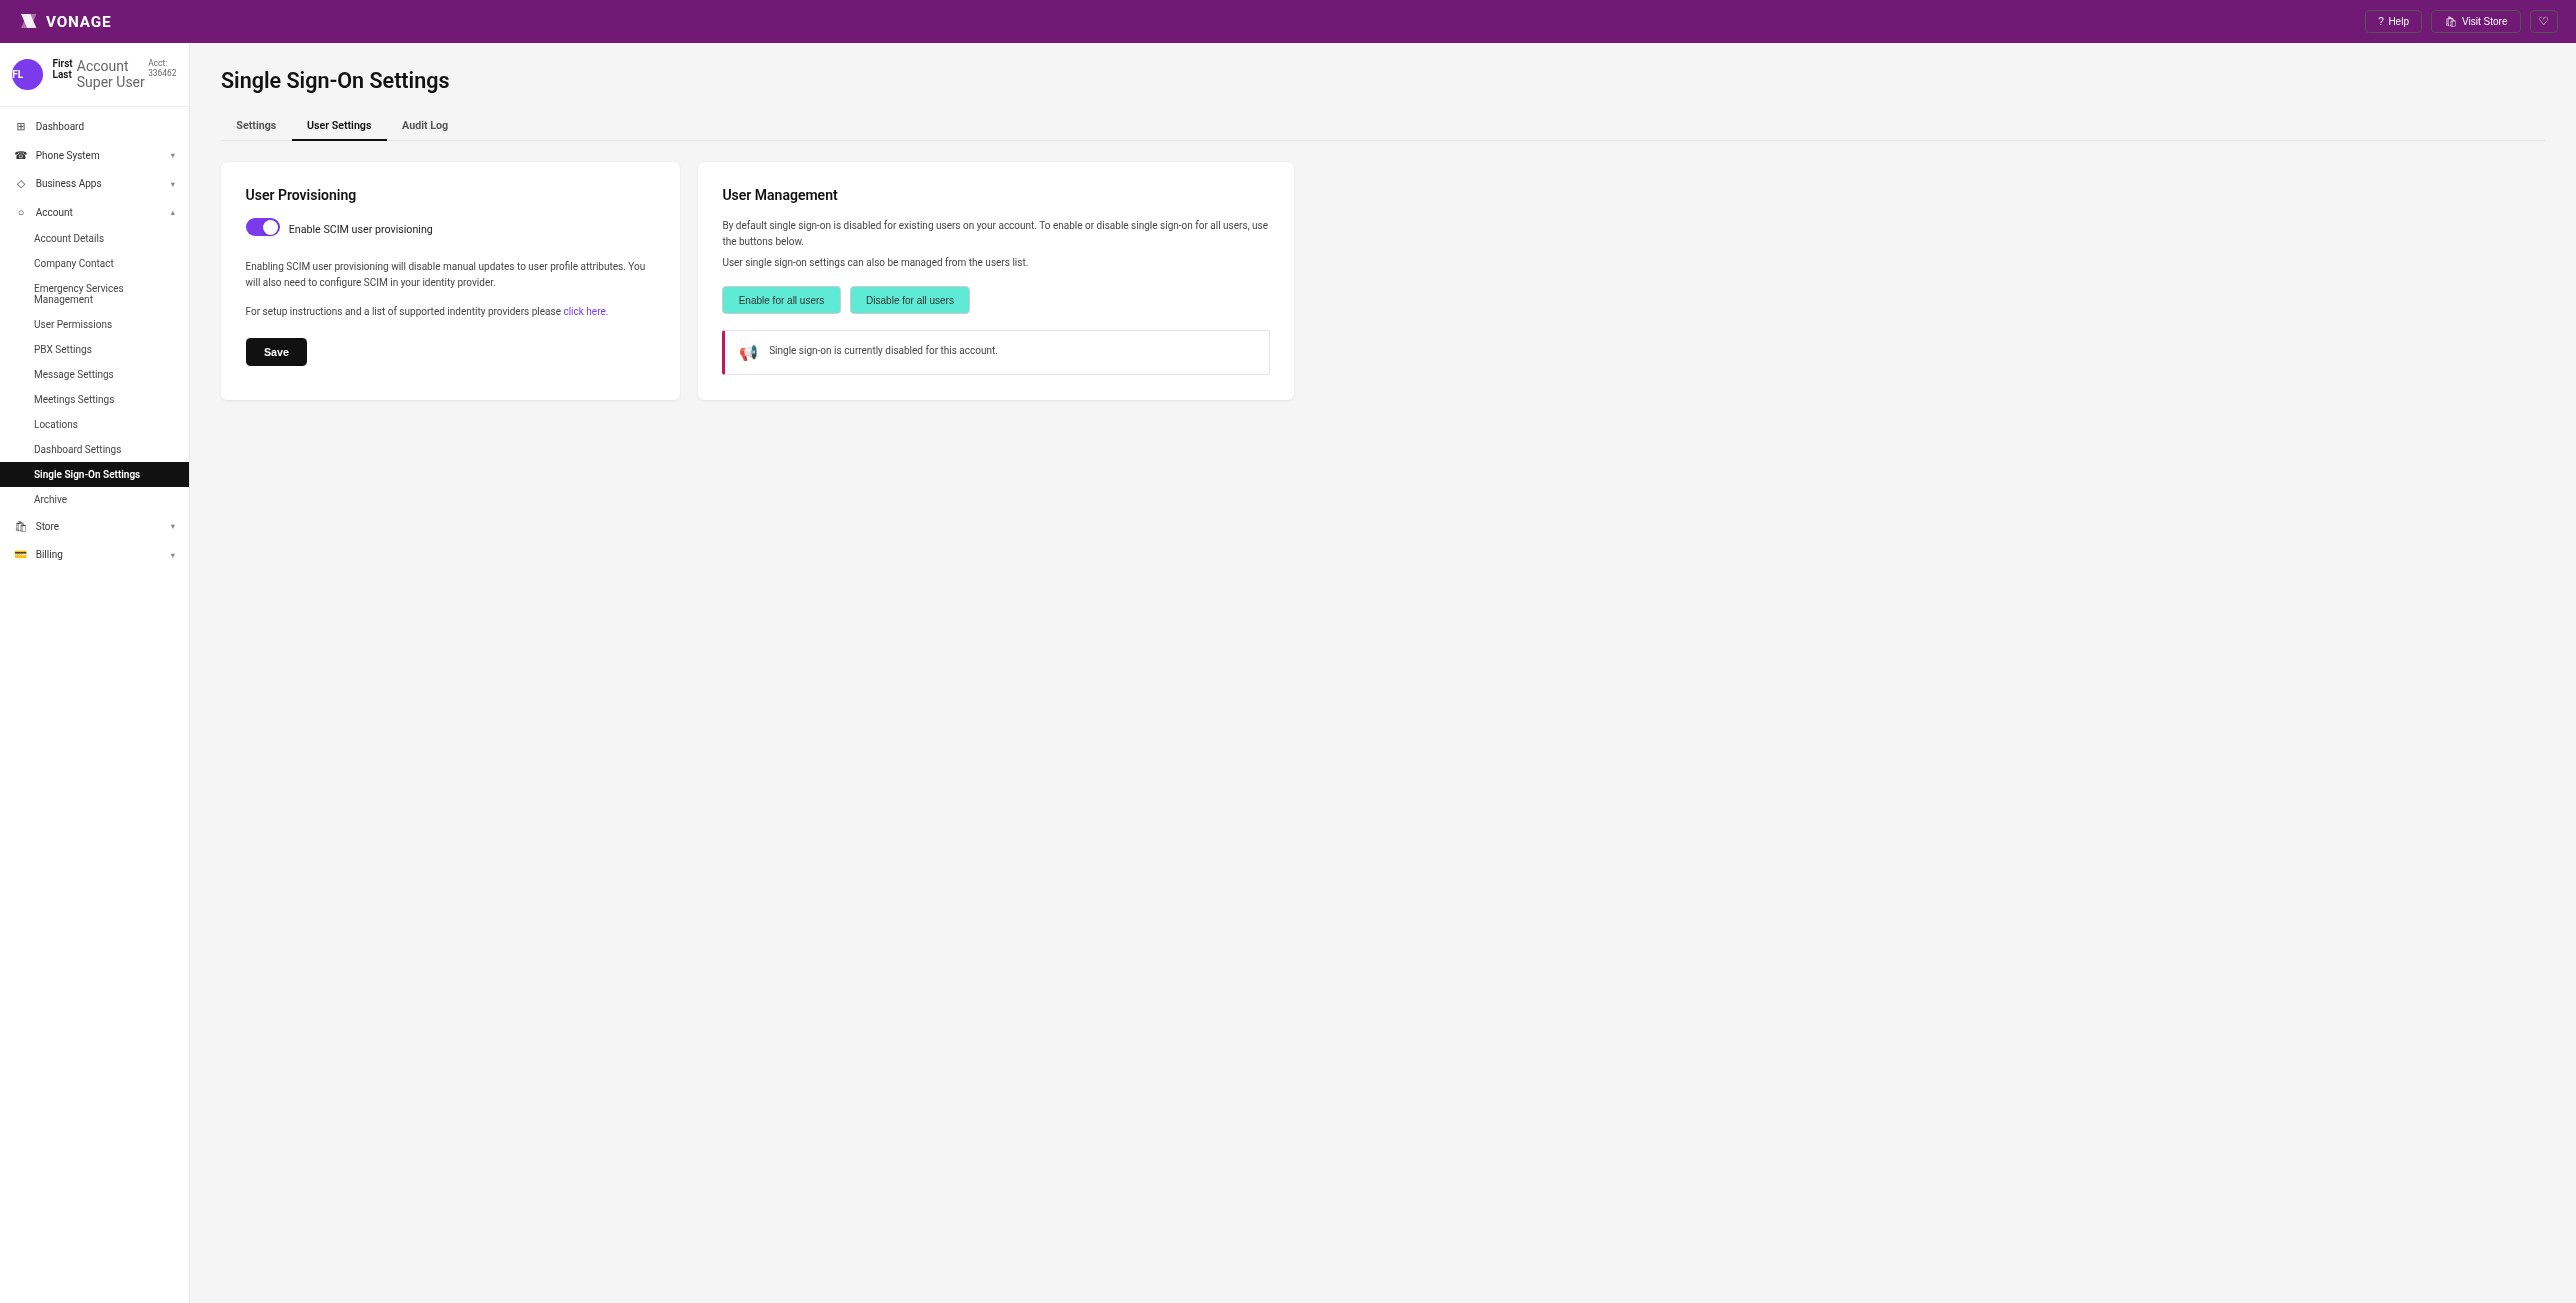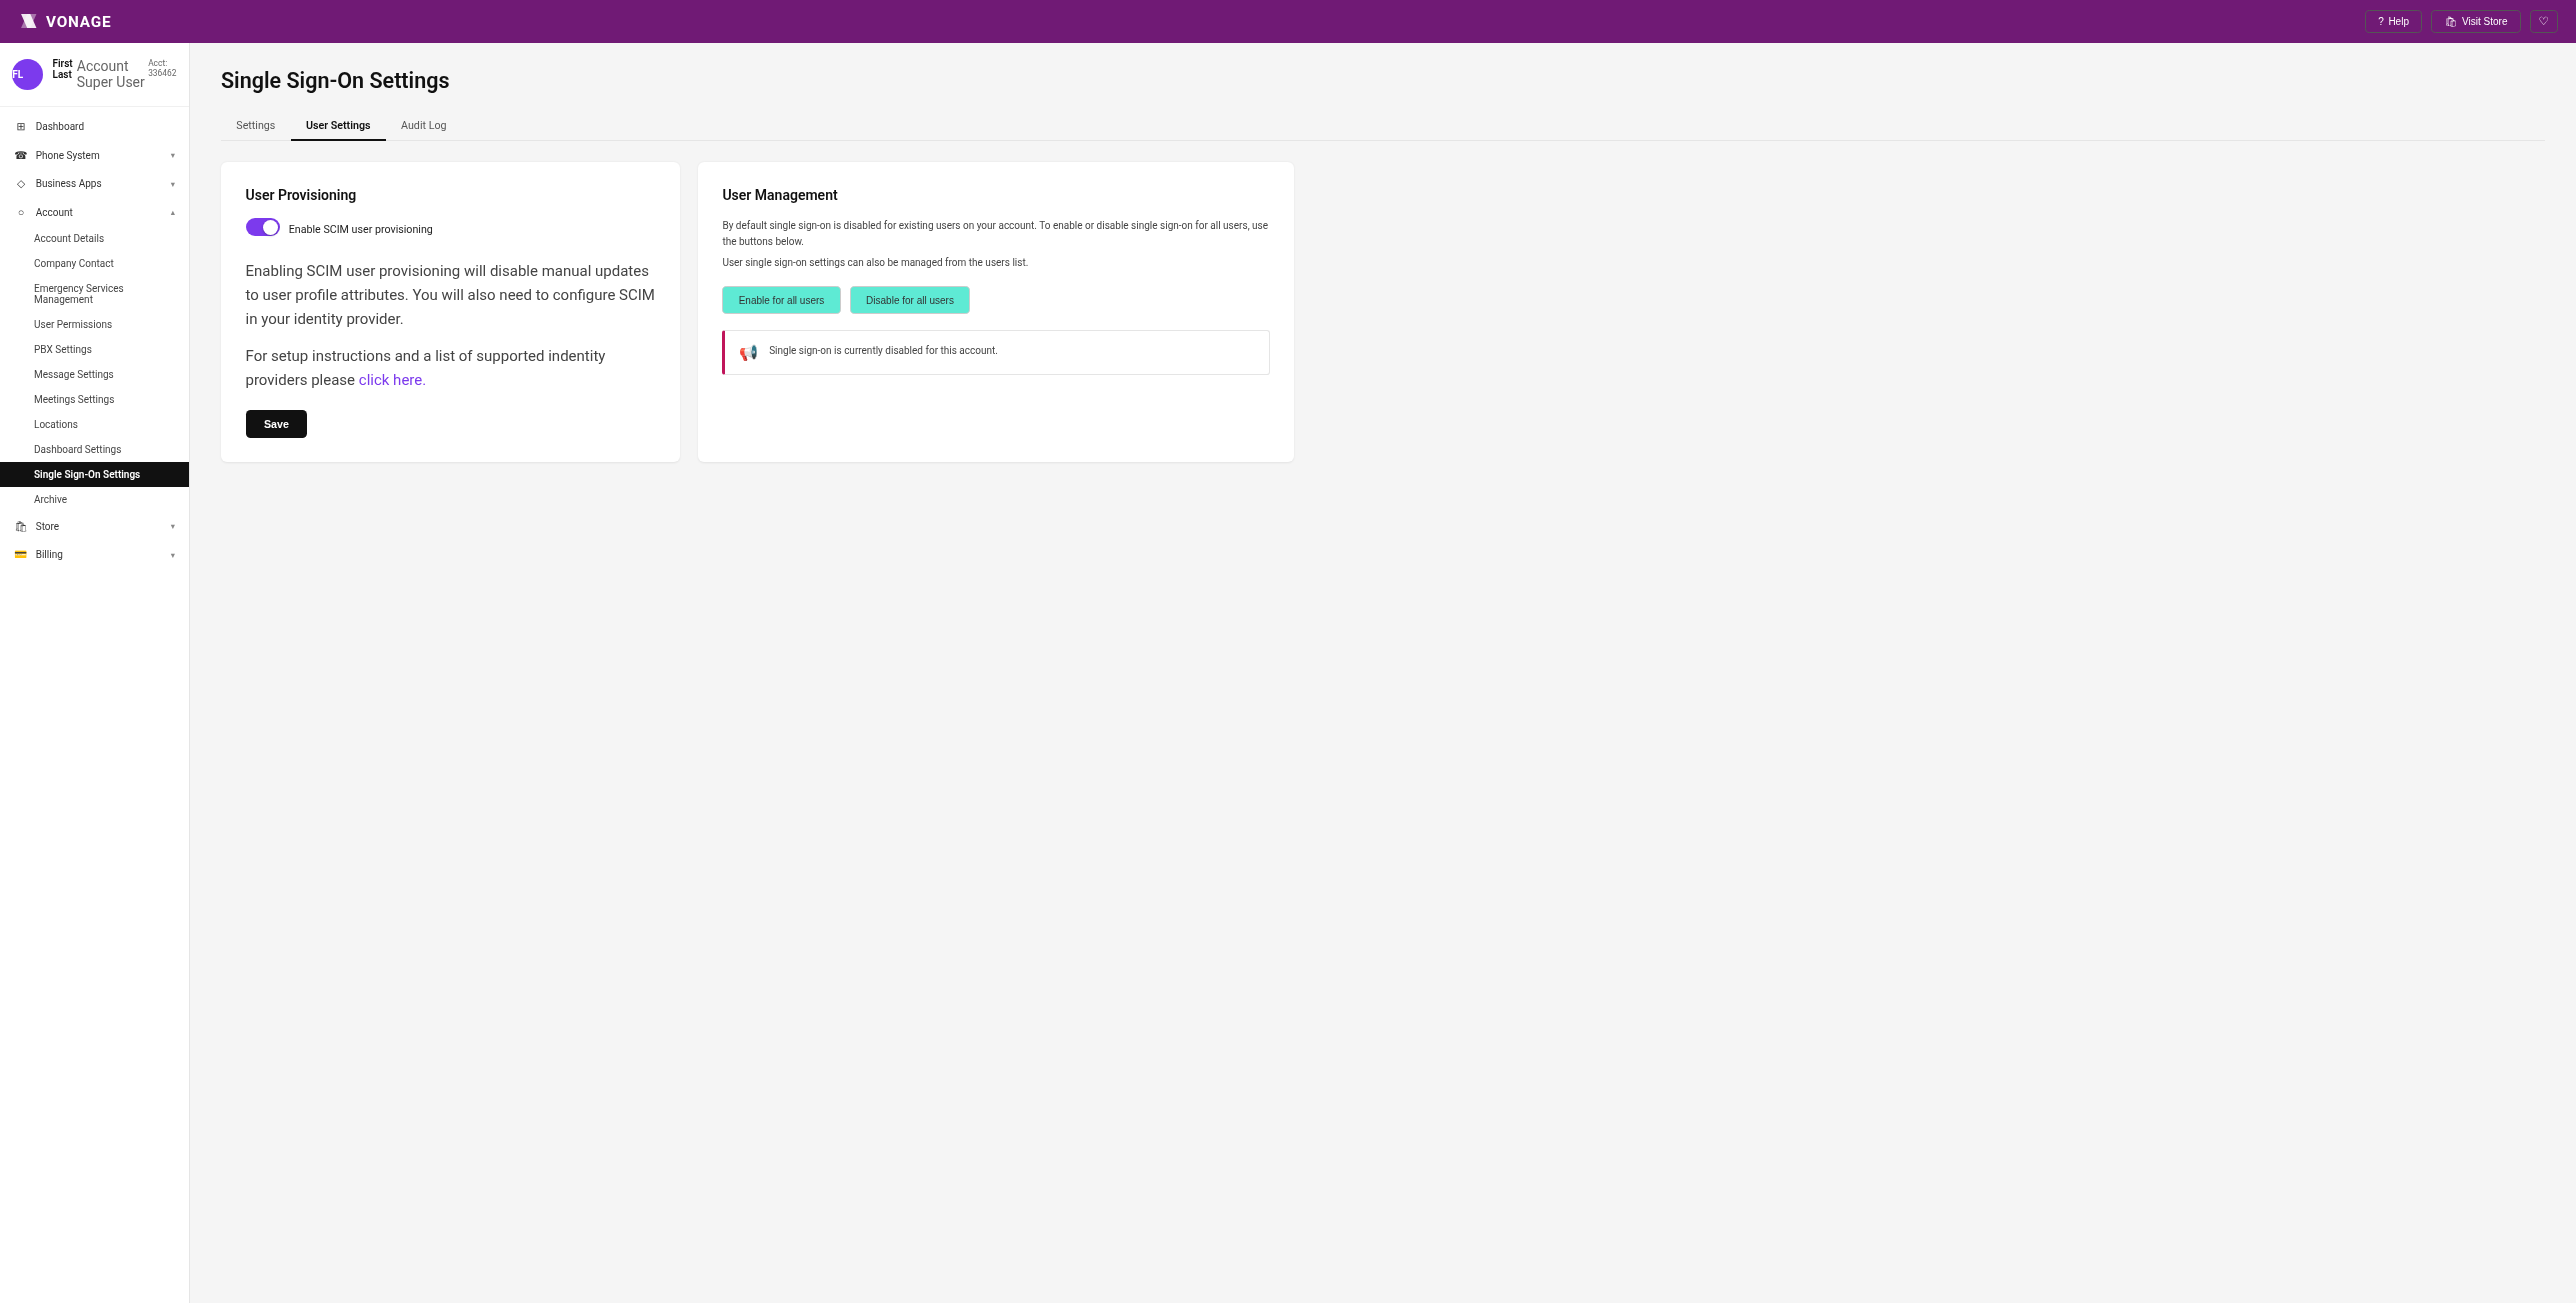--- a/index.html
+++ b/index.html
@@ -150,21 +150,21 @@
       margin-bottom: 21.5px;
       gap: 0;
     }
     .tab {
       padding: 7.7px 15.3px;
       font-size: 10.7px;
       color: #555;
       cursor: pointer;
       border-bottom: 2.3px solid transparent;
       margin-bottom: -1.5px;
-      font-weight: 400;
+      font-weight: 700;
     }
     .tab.active {
       color: #111;
       font-weight: 600;
       border-bottom: 2.3px solid #111;
     }
 
     
     .content-grid {
       display: grid;
@@ -210,21 +210,21 @@
       background: #fff;
       border-radius: 50%;
       top: 1.5px;
       left: 17px;
       box-shadow: 0 0.8px 2.3px rgba(0,0,0,0.3);
       transition: left 0.2s;
     }
     .toggle-label { font-size: 10.7px; color: #222; font-weight: 400; }
 
     .description-text {
-      font-size: 15px;
+      font-size: 10px;
       color: #444;
       line-height: 1.6;
       margin-bottom: 12.3px;
     }
     .link-text { color: #7c3aed; text-decoration: none; }
 
     .save-btn {
       background: #111;
       color: #fff;
       border: none;

